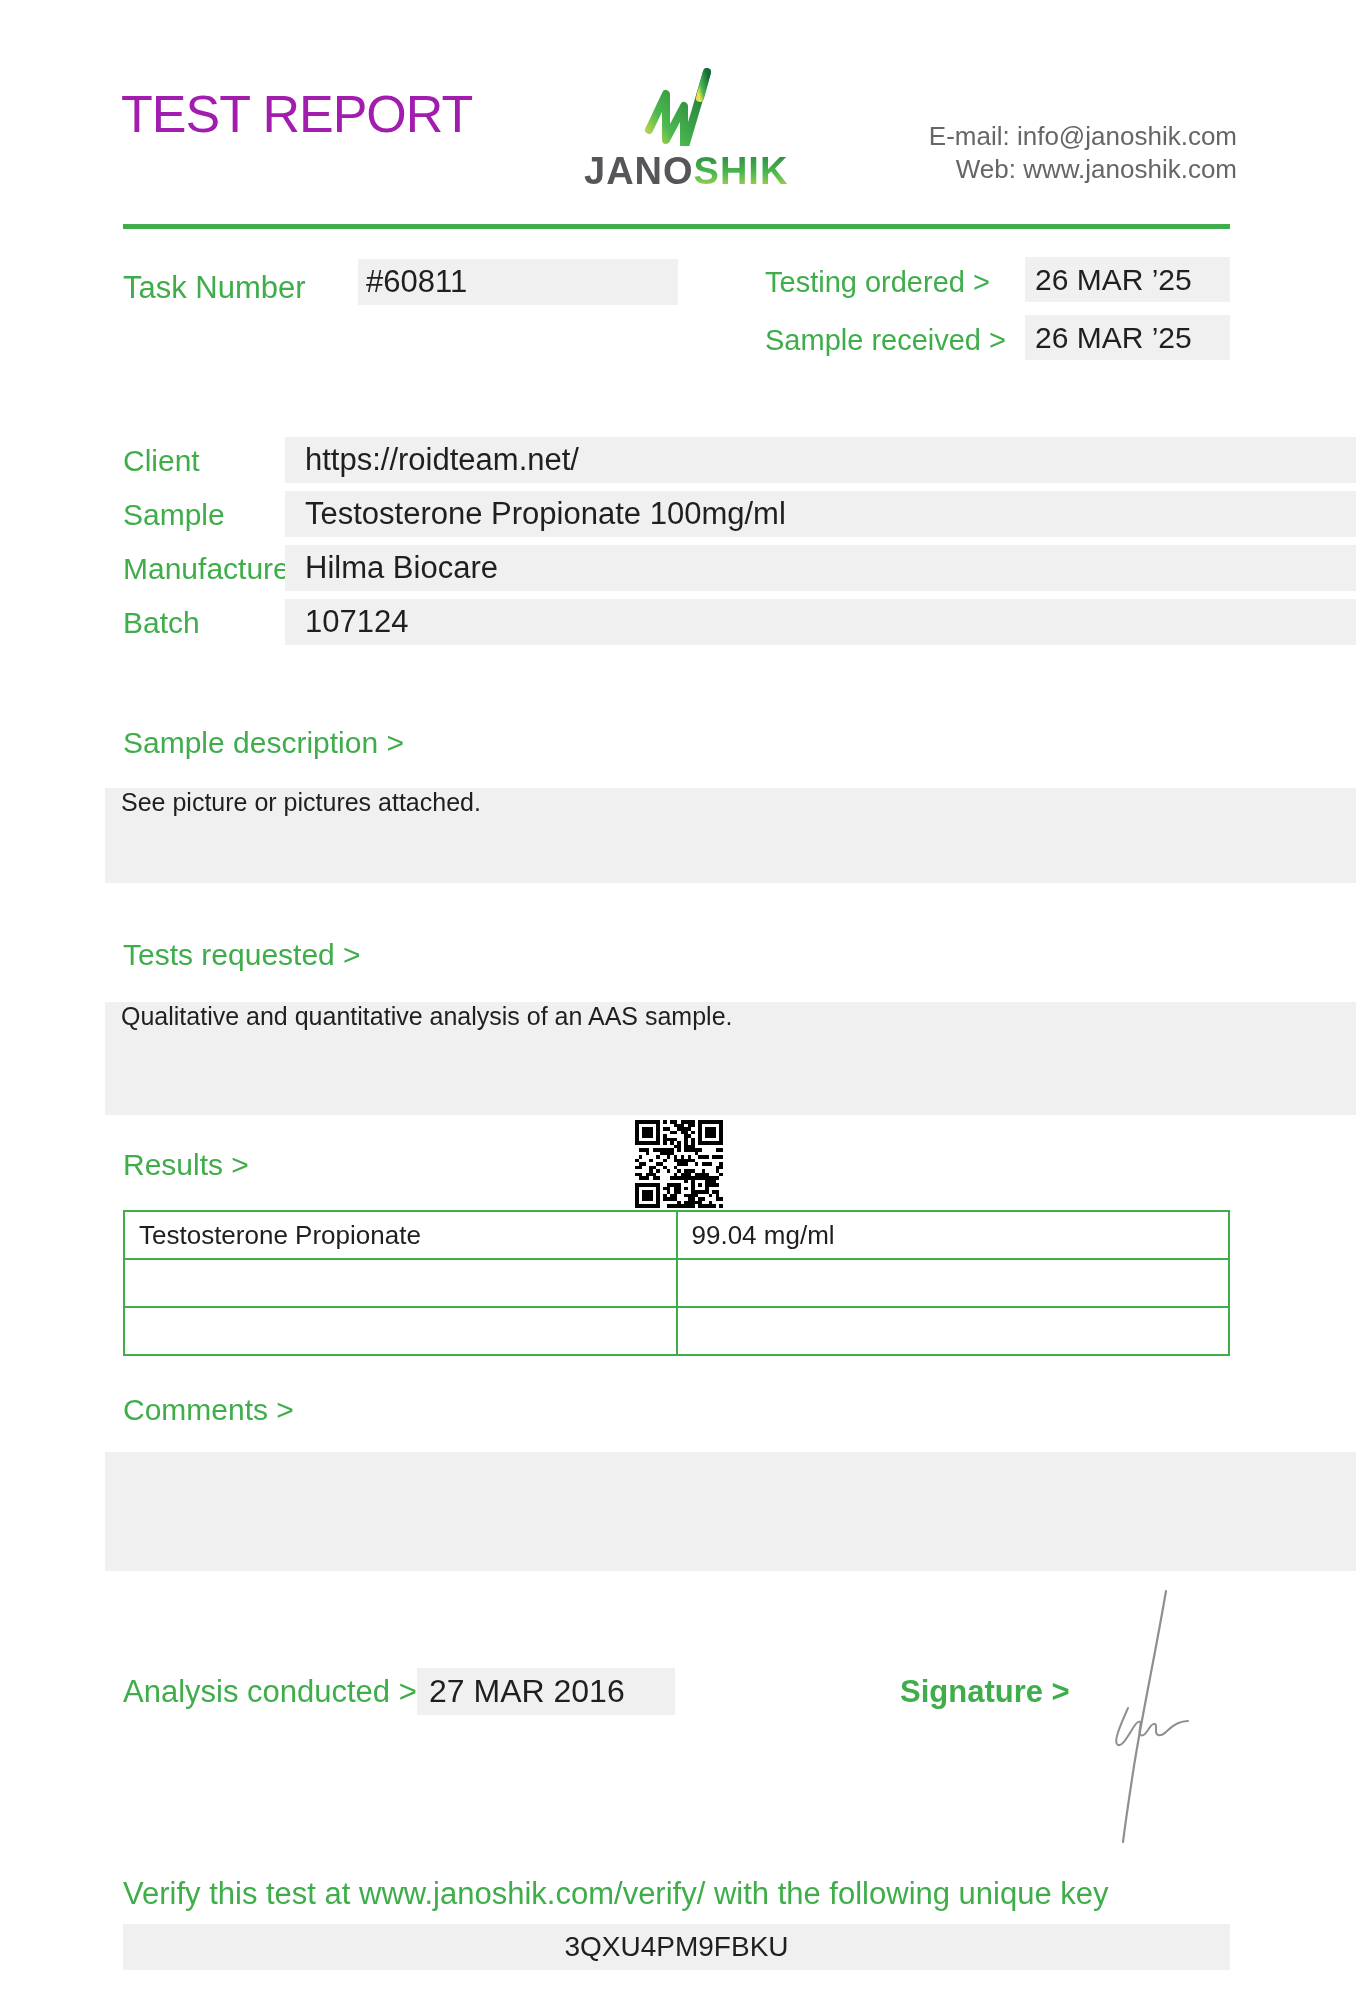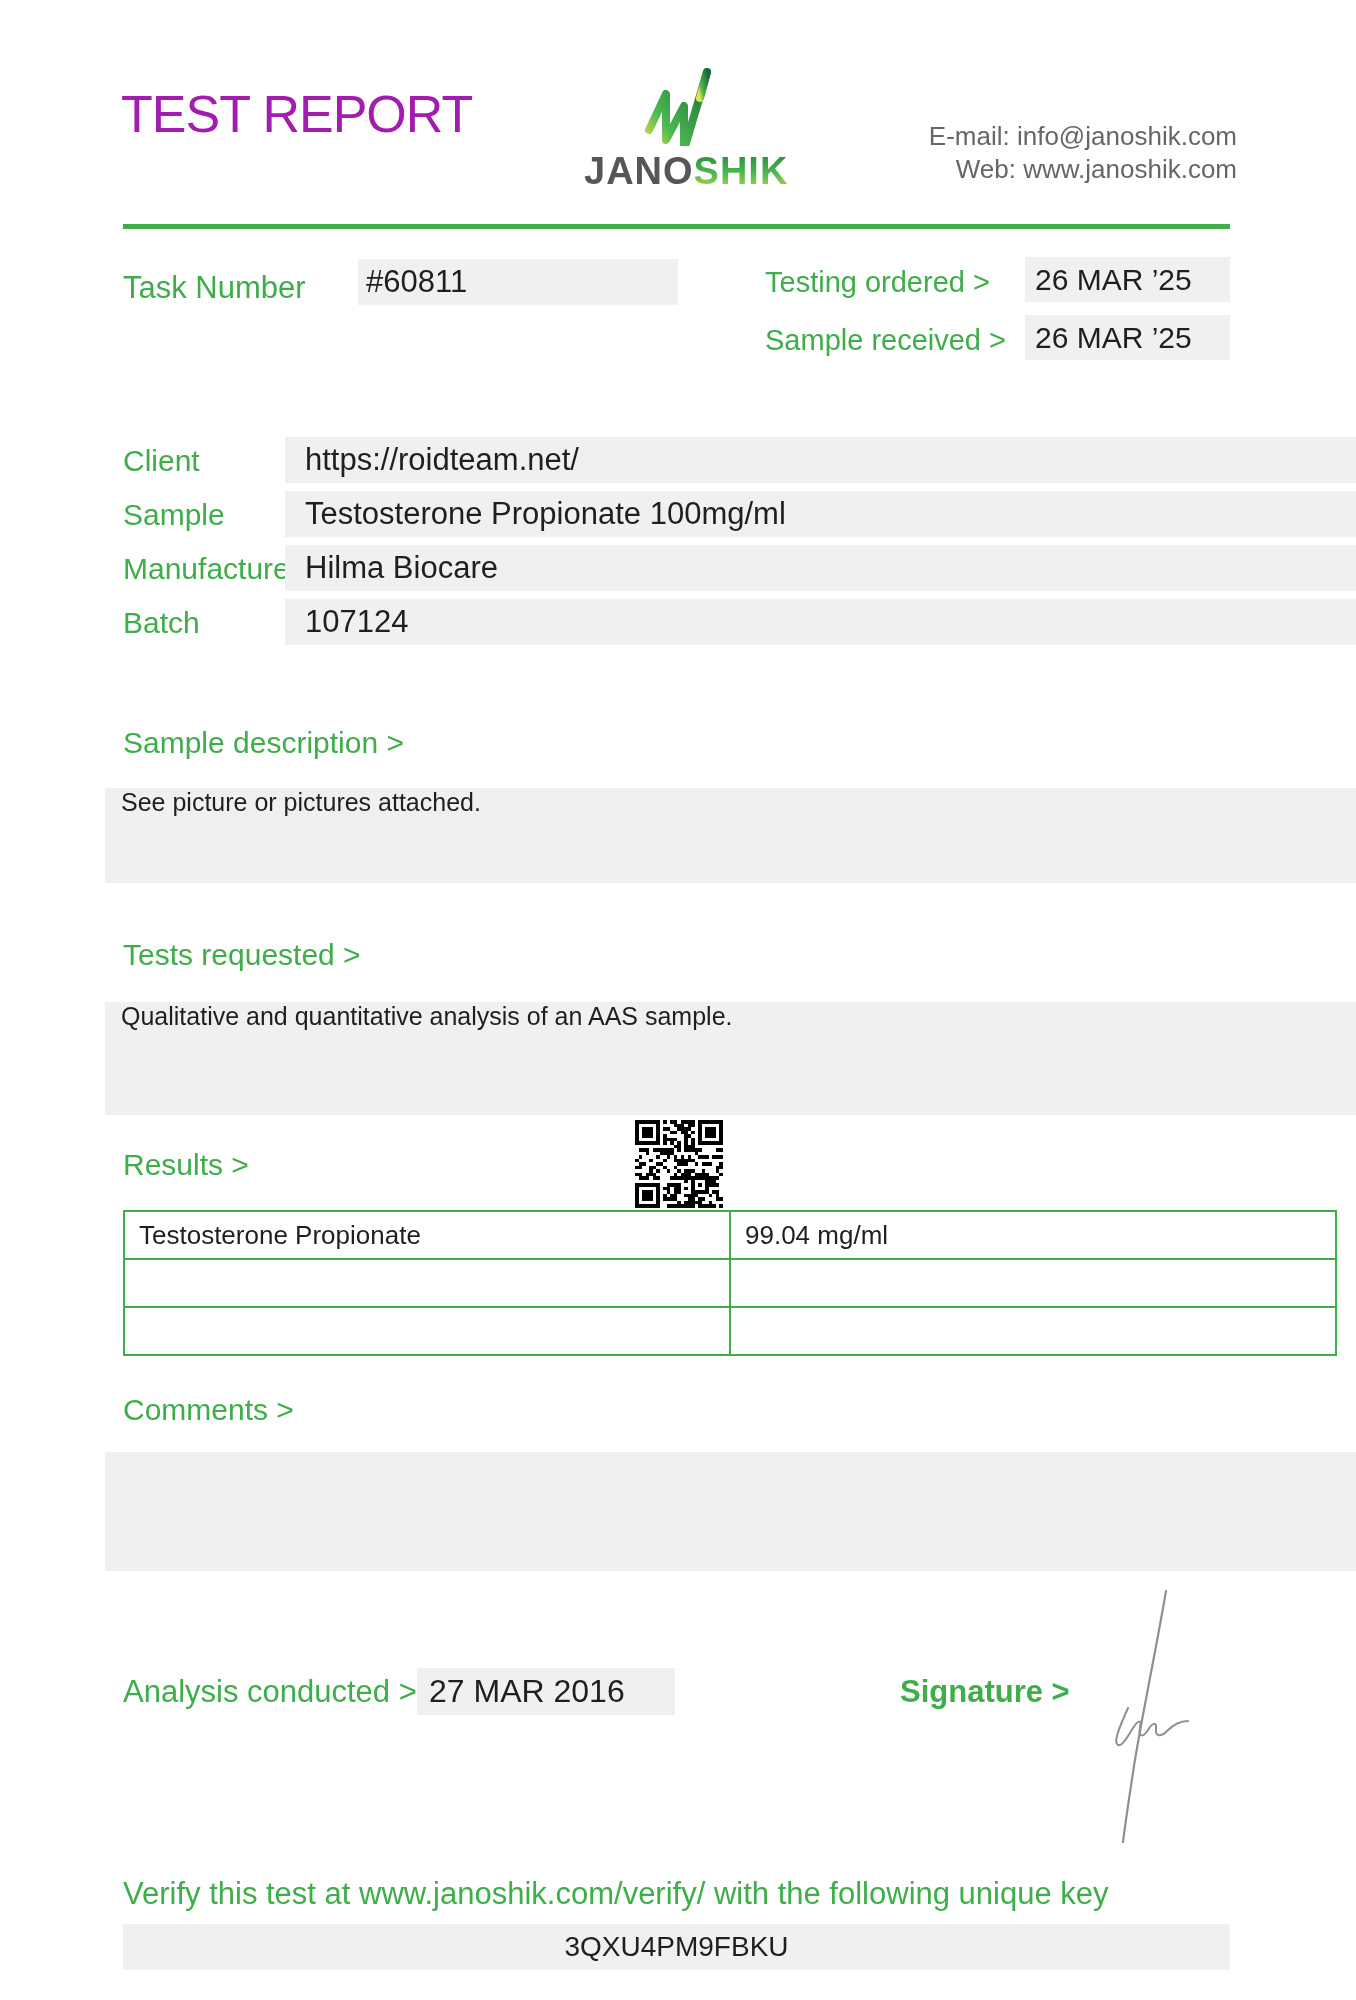--- a/index.html
+++ b/index.html
@@ -31,21 +31,21 @@
   .ord-bar{left:1025px;top:257px;width:205px;height:45px;padding-left:10px;box-sizing:border-box;font-size:30px;}
   .rec-label{left:765px;top:324px;font-size:29px;}
   .rec-bar{left:1025px;top:315px;width:205px;height:45px;padding-left:10px;box-sizing:border-box;font-size:30px;}
   
   .frow-label{left:123px;font-size:30px;}
   .frow-bar{left:285px;width:1141px;height:46px;padding-left:20px;box-sizing:border-box;}
   
   .sect{left:123px;font-size:30px;color:#3ead4a;}
   .graybox{left:105px;width:1336px;background:#f0f0f0;box-sizing:border-box;font-size:25px;color:#1f1f1f;padding:0 16px;}
   
-  .rtable{left:123px;top:1210px;width:1214px;border-collapse:collapse;}
+  .rtable{left:123px;top:1210px;width:1107px;border-collapse:collapse;}
   .rtable td{border:2px solid #3ead4a;height:46px;font-size:26px;padding:0 0 0 14px;color:#1f1f1f;}
   .rtable td.c1{width:50%;}
   
   .qr{left:633px;top:1120px;}
   
   .an-label{left:123px;top:1674px;}
   .an-bar{left:417px;top:1668px;width:258px;height:47px;padding-left:12px;box-sizing:border-box;font-size:32px;}
   .sig-label{left:900px;top:1674px;font-weight:bold;}
   .sig-svg{left:1082px;top:1588px;}
   

